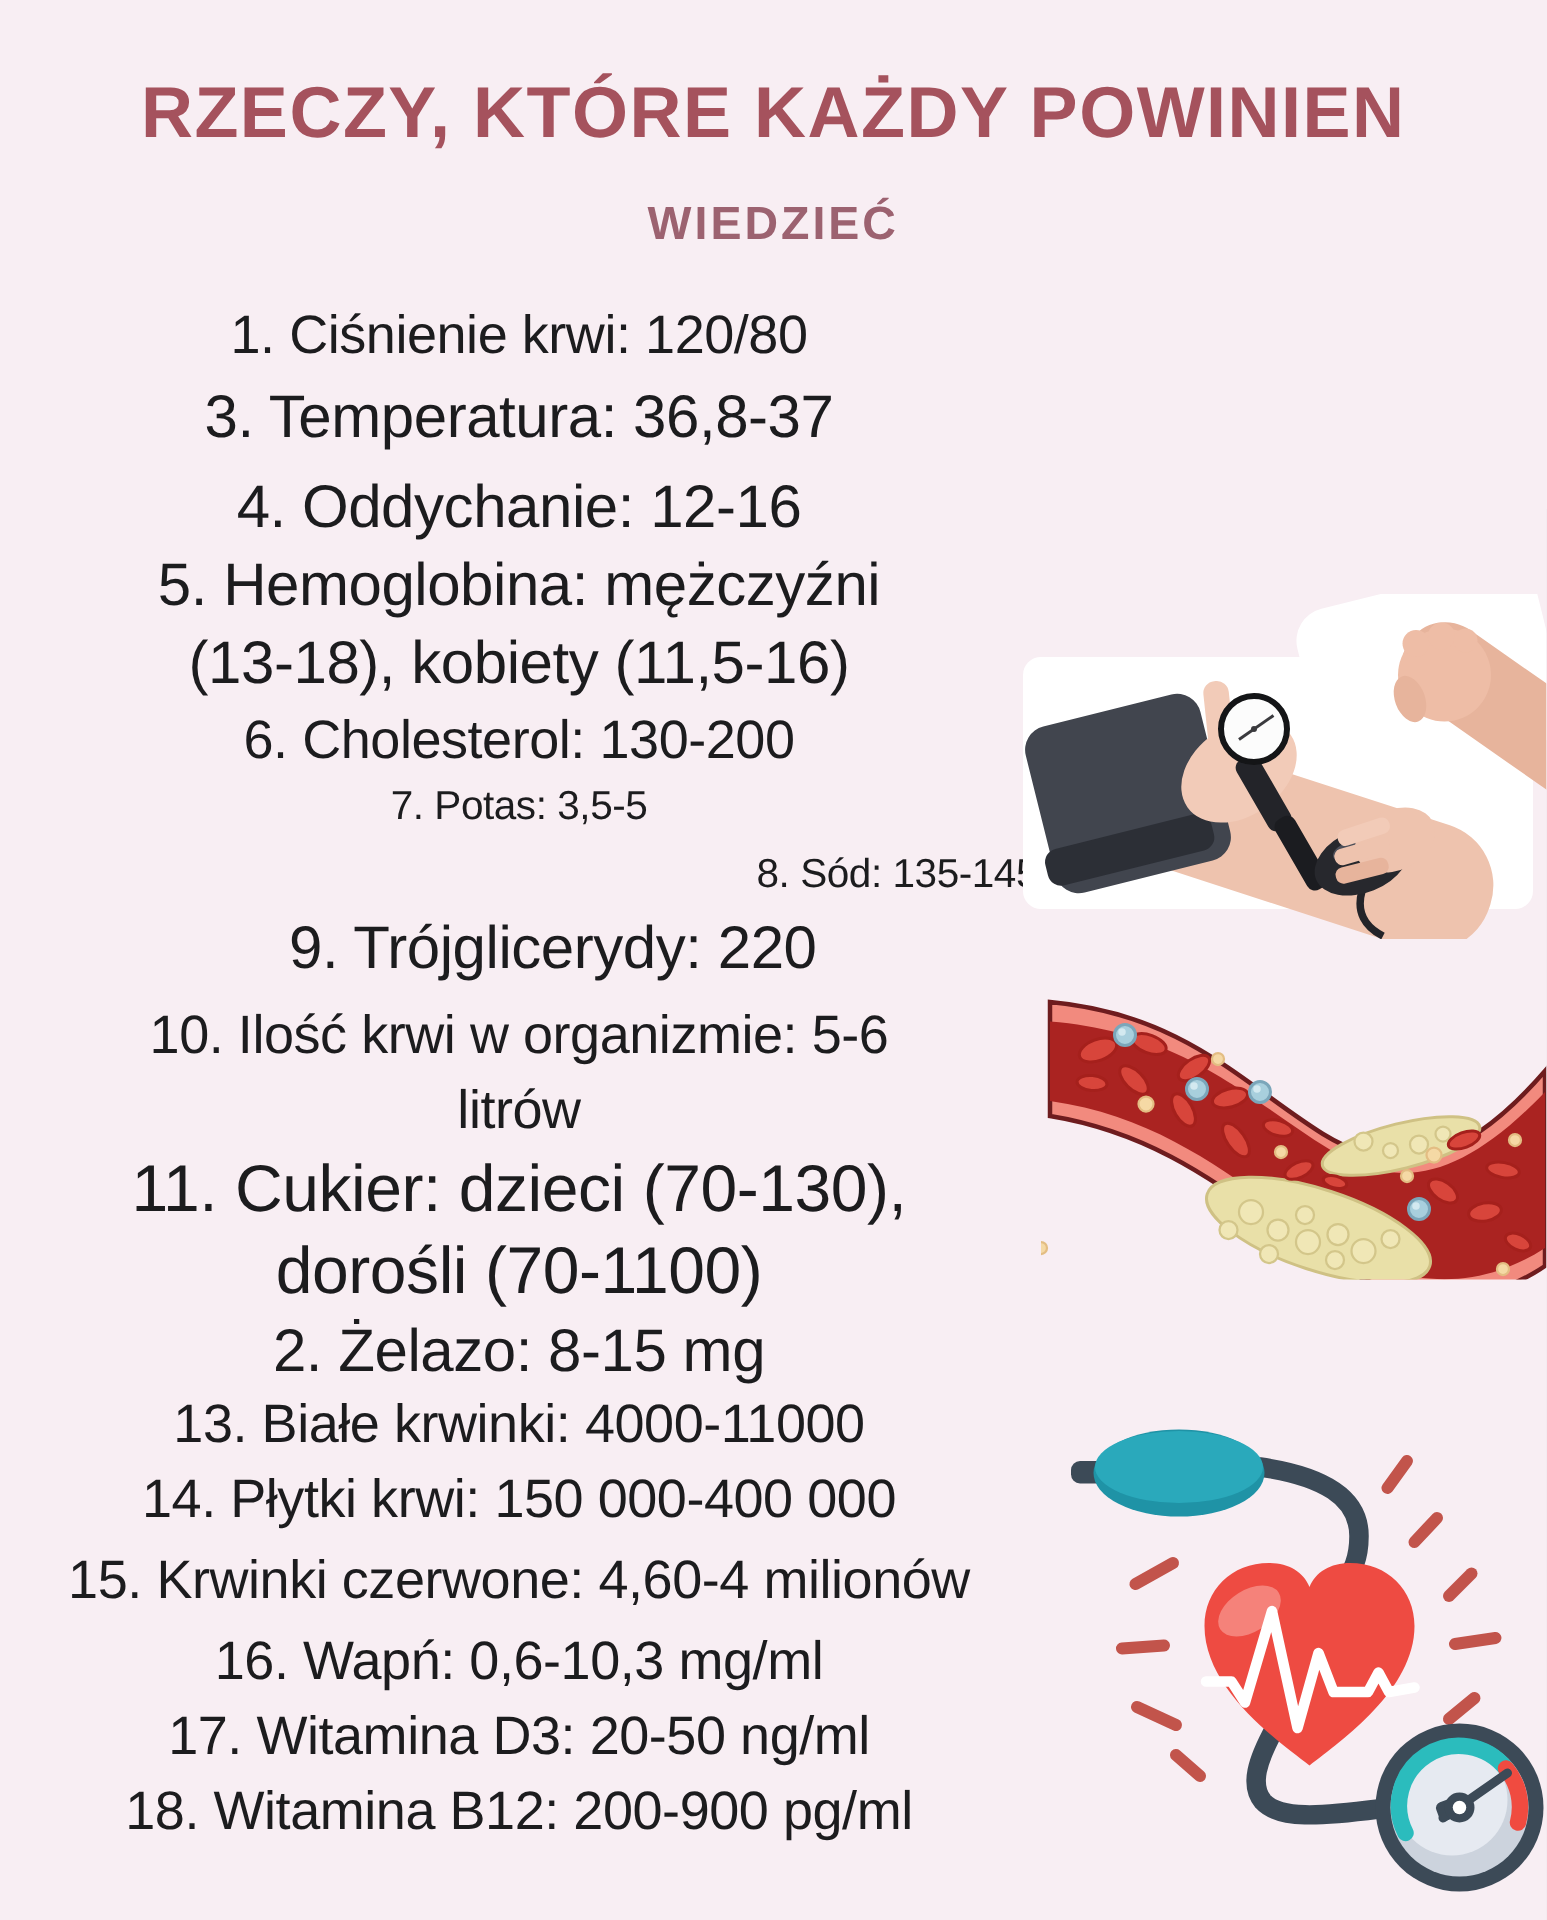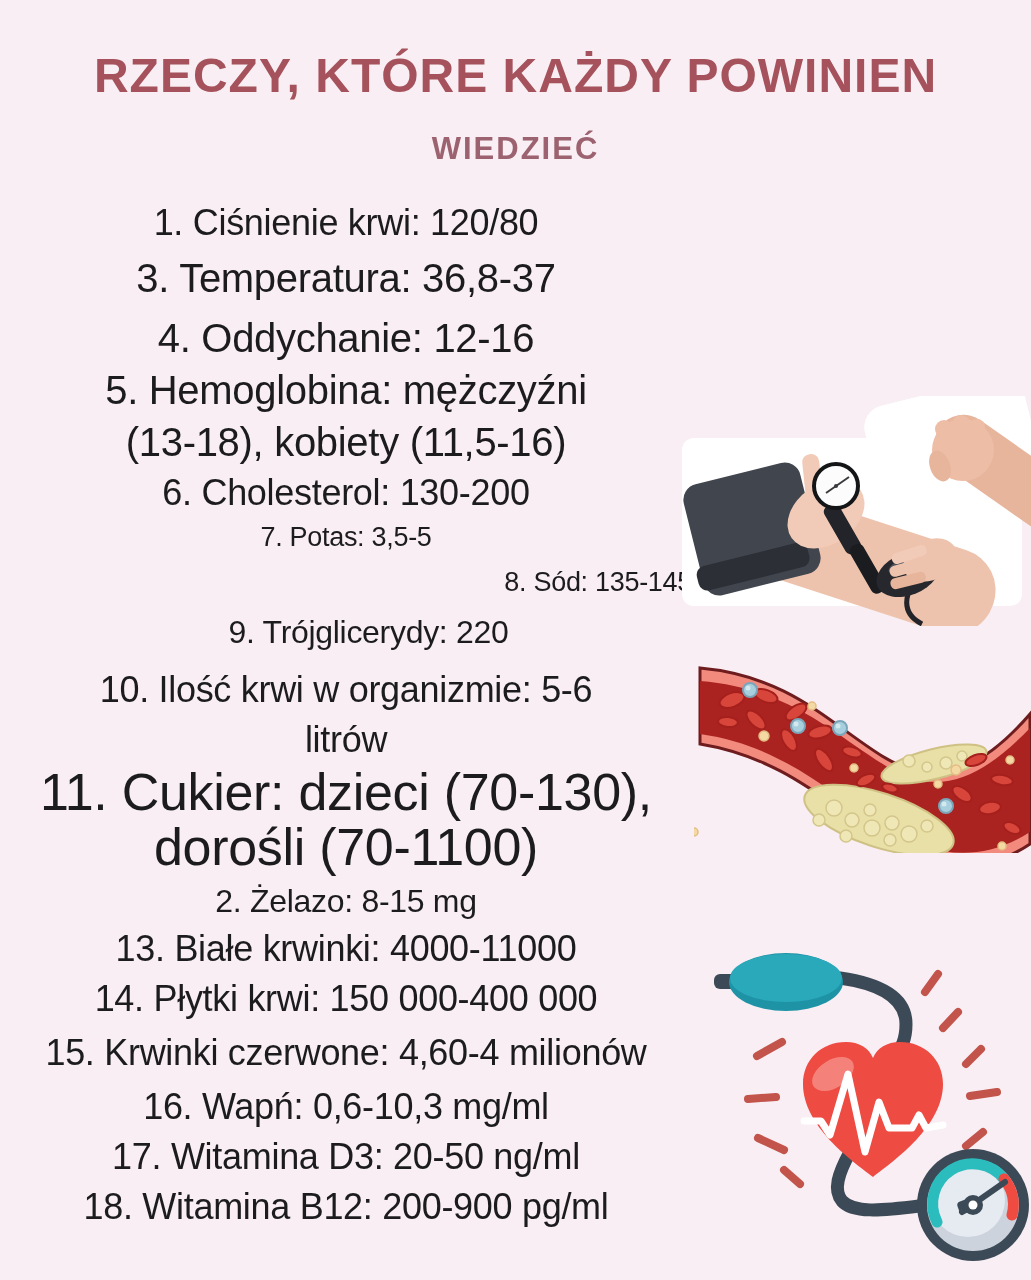--- a/index.html
+++ b/index.html
@@ -33,24 +33,24 @@
     color:var(--subtitle);
     margin:0;
   }
   .list{
     position:absolute;left:0;top:198px;width:692px;
     text-align:center;
     letter-spacing:-0.3px;
   }
   .item{white-space:nowrap;}
   .s-sm{font-size:27px;line-height:39px;}
-  .s-md{font-size:32px;line-height:45px;}
+  .s-md{font-size:40px;line-height:45px;}
   .s-lg{font-size:36px;line-height:50px;}
   .s-xl{font-size:40px;line-height:52px;}
-  .s-xxl{font-size:52px;line-height:55px;}
+  .s-xxl{font-size:44px;line-height:55px;}
   
   .list .item:nth-child(2){margin-top:4px;}
   .list .item:nth-child(3){margin-top:8px;}
   .list .item:nth-child(7){margin-top:6px;text-align:right;}
   .list .item:nth-child(8){margin-top:8px;padding-left:45px;}
   .list .item:nth-child(9){margin-top:10px;}
   .list .item:nth-child(11){margin-top:4px;}
   .list .item:nth-child(14){margin-top:4px;}
   .list .item:nth-child(15){margin-top:4px;}
   .illu{position:absolute;}

